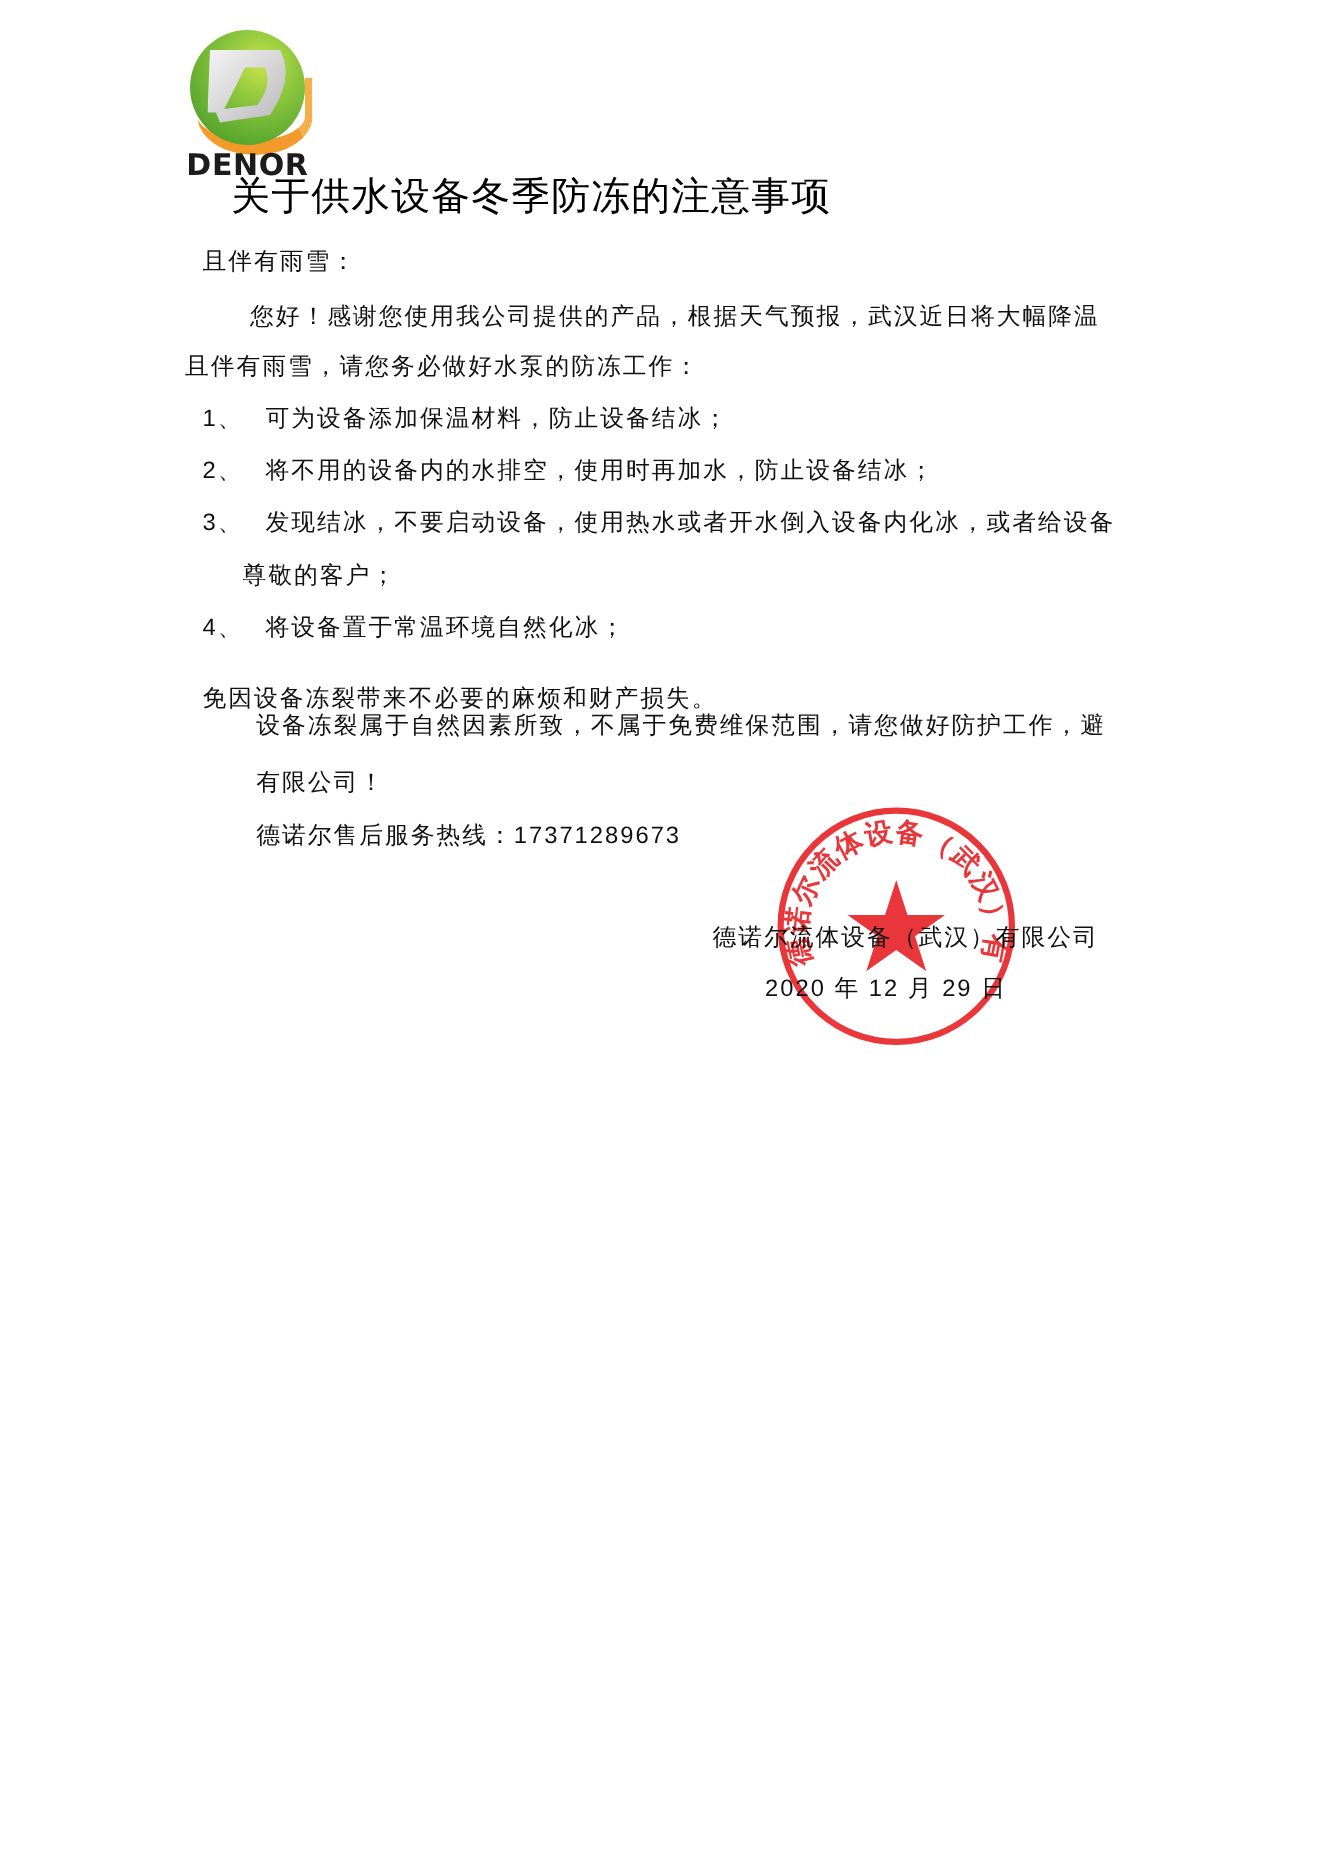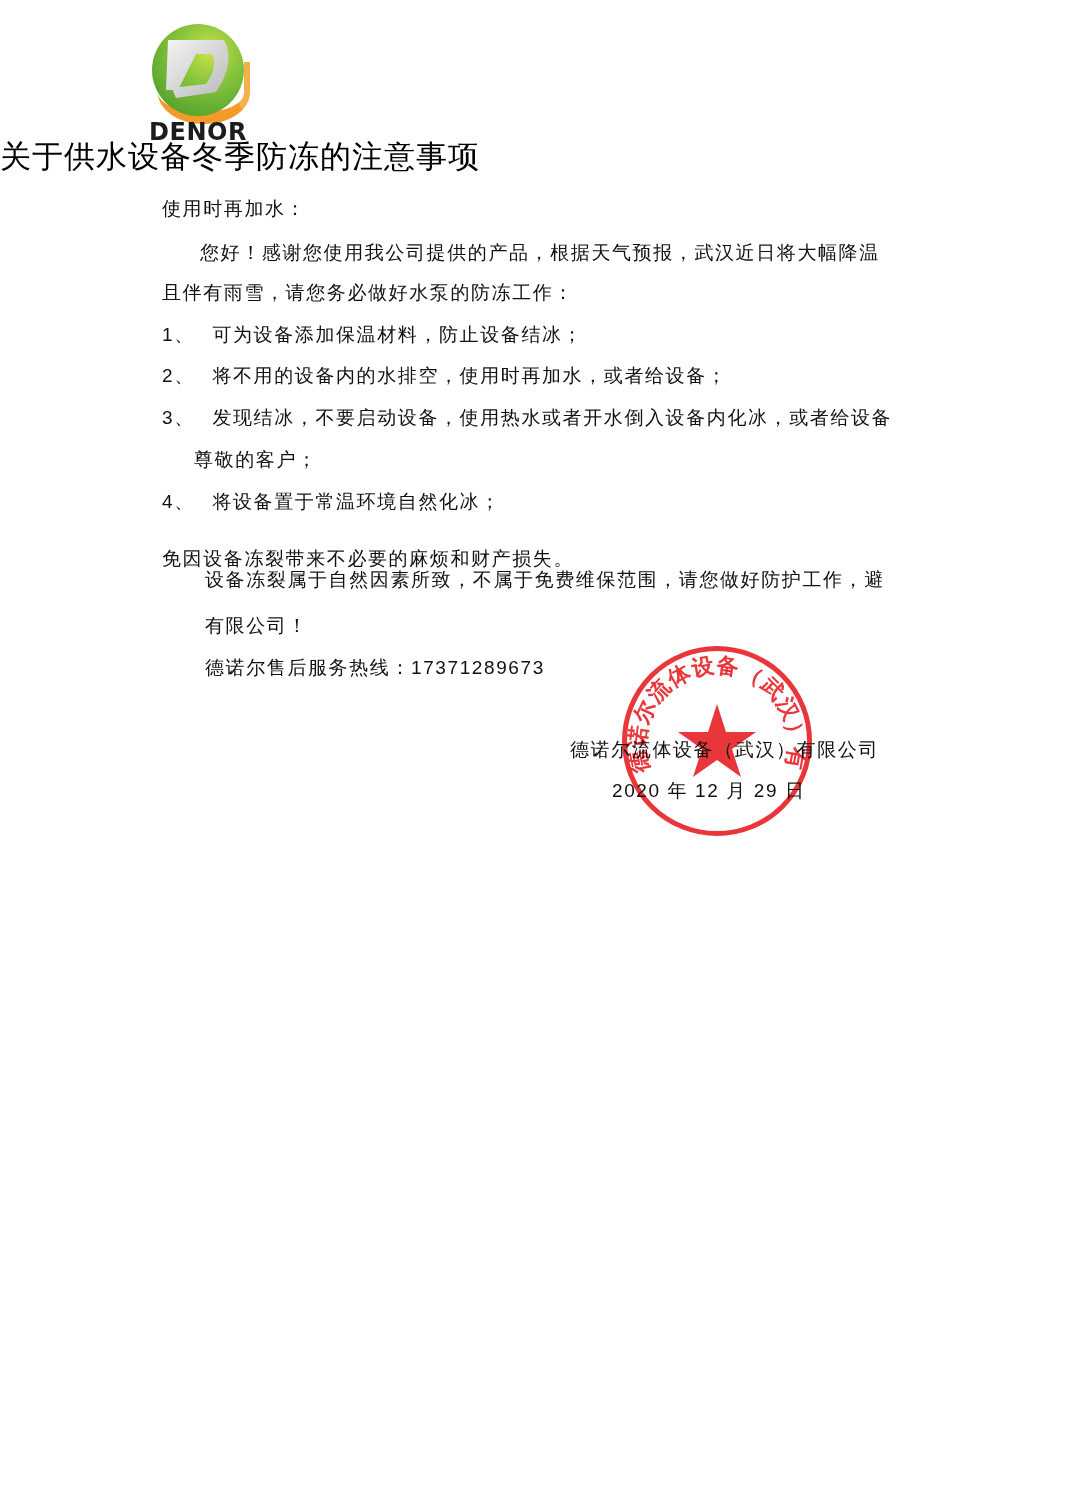--- a/index.html
+++ b/index.html
@@ -8,21 +8,21 @@
   .logo { position: absolute; left: 136px; top: 22px; width: 124px; height: 118px; }
   .logo-ball { position: absolute; left: 16px; top: 2px; width: 92px; height: 92px; border-radius: 50%;
     background: radial-gradient(circle at 62% 30%, #c9e24a 0%, #8cc63e 35%, #5aa72e 75%, #3f8f22 100%);
     overflow: hidden; }
   .logo-swoosh { position: absolute; left: 22px; top: 40px; width: 92px; height: 62px; border-radius: 0 0 50% 50%;
     border-bottom: 12px solid #f39a2a; border-right: 6px solid #f5b04a; box-sizing: border-box; }
   .logo-z { position: absolute; left: 30px; top: 10px; width: 70px; height: 74px; }
   .logo-word { position: absolute; left: 0; top: 96px; width: 124px; text-align: center;
     font-family: "DejaVu Sans", "Liberation Sans", sans-serif; font-weight: bold; font-size: 24px;
     letter-spacing: 0.5px; color: #1c1c1c; }
-  .title { position: absolute; left: 0; width: 850px; top: 136px; text-align: left;
+  .title { position: absolute; left: 0; width: 850px; top: 136px; text-align: center;
     font-size: 31px; letter-spacing: 1px; color: #000; }
   .line { position: absolute; font-size: 19px; white-space: nowrap; color: #111; letter-spacing: 1.6px; }
   .num { font-family: "Liberation Sans", "DejaVu Sans", sans-serif; }
   .stamp { position: absolute; left: 622px; top: 646px; width: 190px; height: 190px; border-radius: 50%;
     border: 5px solid #e8262a; box-sizing: border-box; opacity: 0.92; }
   .stamp svg { position: absolute; left: -5px; top: -5px; }
 </style>
 </head>
 <body>
 
@@ -36,32 +36,32 @@
         <stop offset="1" stop-color="#b9b9b9"></stop>
       </linearGradient>
     </defs>
     <path d="M2 8 L58 8 Q70 30 50 60 L10 66 L6 56 L40 52 Q52 36 46 22 L30 22 L12 58 L0 58 Z" fill="url(#zg)"></path>
   </svg>
   <div class="logo-word">DENOR</div>
 </div>
 
 <div class="title">关于供水设备冬季防冻的注意事项</div>
 
-<div class="line" style="left:162px; top:196px;">使用时再加水：</div>
+<div class="line" style="left:162px; top:196px;">且伴有雨雪：</div>
 
 <div class="line" style="left:200px; top:240px;">您好！感谢您使用我公司提供的产品，根据天气预报，武汉近日将大幅降温</div>
-<div class="line" style="left:162px; top:280px;">且伴有雨雪，请您务必做好水泵的防冻工作：</div>
+<div class="line" style="left:148px; top:280px;">且伴有雨雪，请您务必做好水泵的防冻工作：</div>
 
 <div class="line" style="left:162px; top:322px;">
   <span class="num">1、</span>
   <span style="margin-left:10px">可为设备添加保温材料，防止设备结冰；</span>
 </div>
 <div class="line" style="left:162px; top:363px;">
   <span class="num">2、</span>
-  <span style="margin-left:10px">将不用的设备内的水排空，使用时再加水，或者给设备；</span>
+  <span style="margin-left:10px">将不用的设备内的水排空，使用时再加水，防止设备结冰；</span>
 </div>
 <div class="line" style="left:162px; top:405px;">
   <span class="num">3、</span>
   <span style="margin-left:10px">发现结冰，不要启动设备，使用热水或者开水倒入设备内化冰，或者给设备</span>
 </div>
 <div class="line" style="left:194px; top:447px;">尊敬的客户；</div>
 <div class="line" style="left:162px; top:489px;">
   <span class="num">4、</span>
   <span style="margin-left:10px">将设备置于常温环境自然化冰；</span>
 </div>

